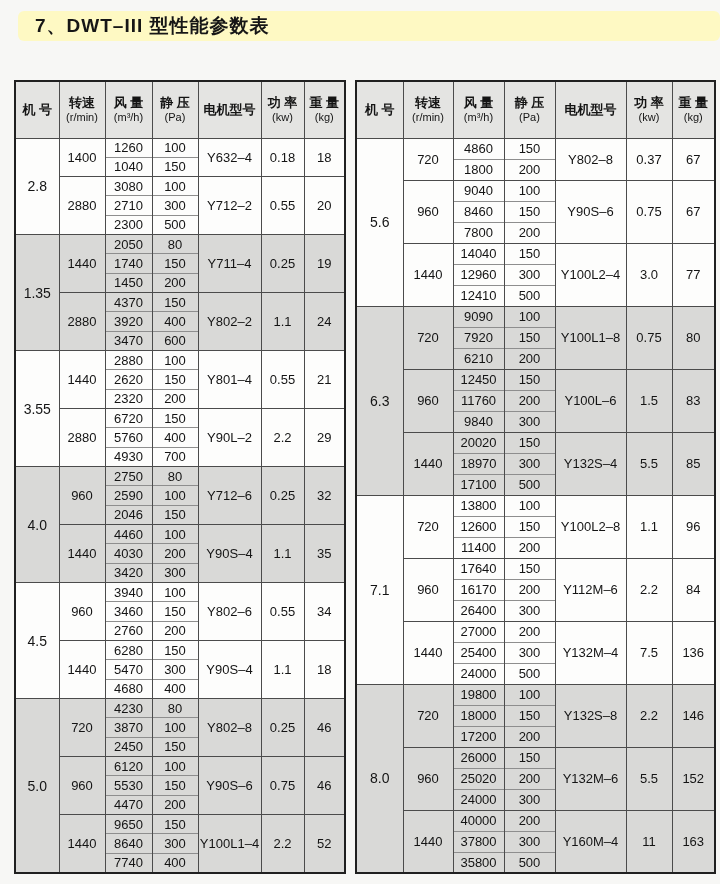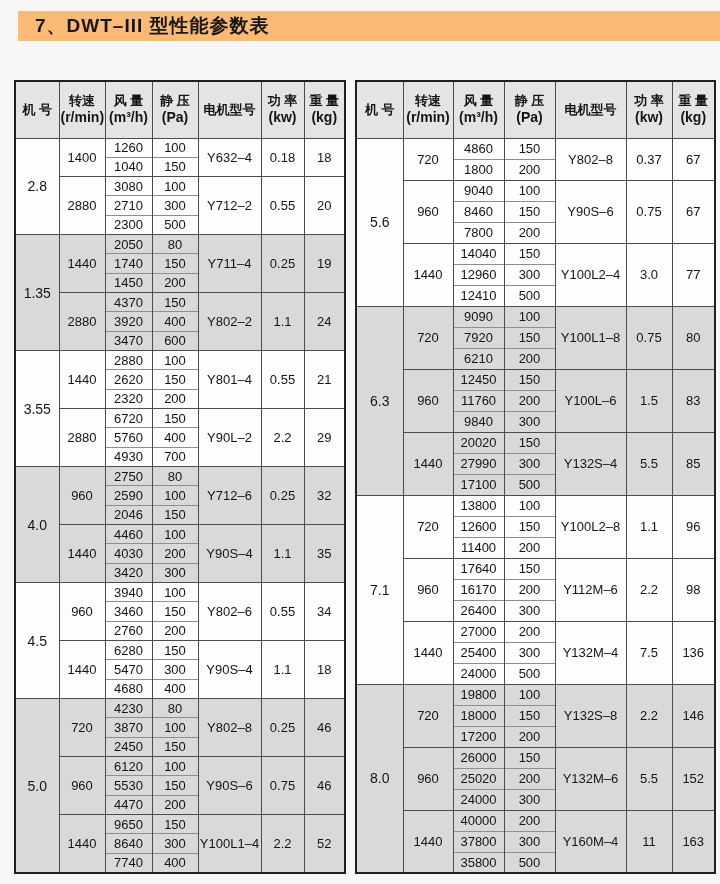--- a/index.html
+++ b/index.html
@@ -6,21 +6,22 @@
   body{
     width:720px;height:884px;
     background:#f7f7f5;
     font-family:"Liberation Sans","DejaVu Sans",sans-serif;
     color:#111;
     overflow:hidden;
   }
   .title-strip{
     margin:11px 0 0 18px;
     height:30px;
-    background:#fdba74;
+    background:#fef9c3;
+    border-radius:6px;
   }
   .page-title{
     margin:0;
     font-size:19px;
     font-weight:bold;
     line-height:30px;
     padding-left:17px;
     letter-spacing:1px;
     color:#161616;
   }
@@ -43,21 +44,21 @@
   th{
     background:#e4e4e2;
     border-left:1px solid #4b4b4b;
     border-bottom:1px solid #4b4b4b;
     font-size:13px;
     font-weight:bold;
     color:#141414;
     padding:0 1px;
     line-height:1.25;
   }
-  th .unit{font-weight:bold;font-size:14px;}
+  th .unit{font-weight:normal;font-size:11px;}
   td{
     border-left:1px solid #4b4b4b;
     border-top:1px solid #4b4b4b;
     text-align:center;
     vertical-align:middle;
     font-size:13px;
     padding:0 1px;
     color:#141414;
     overflow:hidden;
     white-space:nowrap;
@@ -451,21 +452,21 @@
           </tr>
           <tr>
             <td class="shaded" rowspan="3">1440</td>
             <td class="shaded">20020</td>
             <td class="shaded">150</td>
             <td class="shaded" rowspan="3">Y132S–4</td>
             <td class="shaded" rowspan="3">5.5</td>
             <td class="shaded" rowspan="3">85</td>
           </tr>
           <tr>
-            <td class="shaded subline">27990</td>
+            <td class="shaded subline">18970</td>
             <td class="shaded subline">300</td>
           </tr>
           <tr>
             <td class="shaded subline">17100</td>
             <td class="shaded subline">500</td>
           </tr>
           <tr>
             <td class="plain size" rowspan="9">7.1</td>
             <td class="plain" rowspan="3">720</td>
             <td class="plain">13800</td>
@@ -481,21 +482,21 @@
           <tr>
             <td class="plain subline">11400</td>
             <td class="plain subline">200</td>
           </tr>
           <tr>
             <td class="plain" rowspan="3">960</td>
             <td class="plain">17640</td>
             <td class="plain">150</td>
             <td class="plain" rowspan="3">Y112M–6</td>
             <td class="plain" rowspan="3">2.2</td>
-            <td class="plain" rowspan="3">98</td>
+            <td class="plain" rowspan="3">84</td>
           </tr>
           <tr>
             <td class="plain subline">16170</td>
             <td class="plain subline">200</td>
           </tr>
           <tr>
             <td class="plain subline">26400</td>
             <td class="plain subline">300</td>
           </tr>
           <tr>

